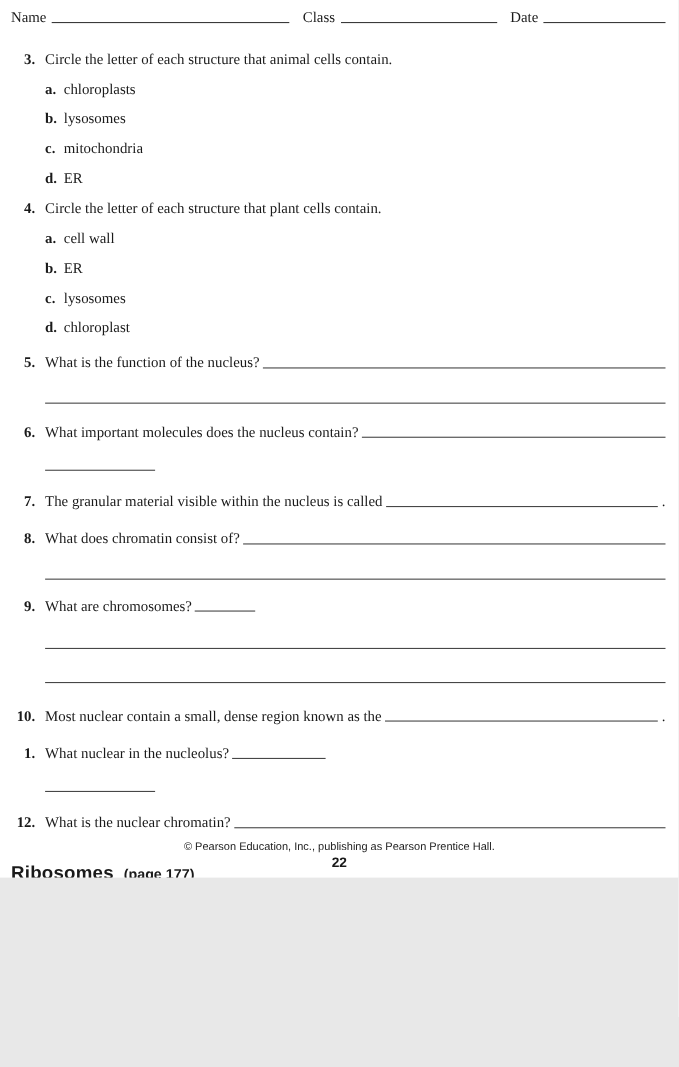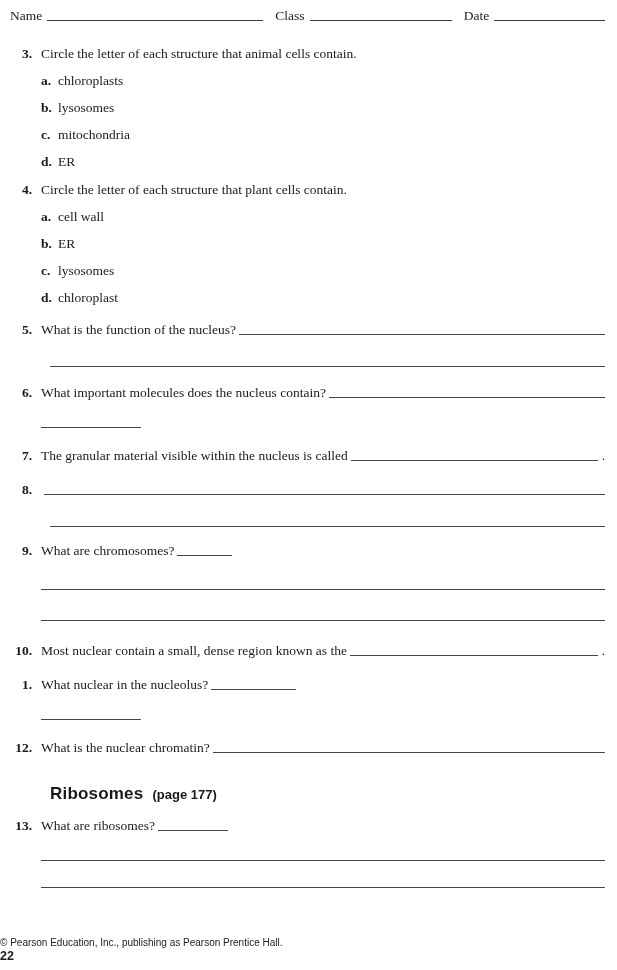--- a/index.html
+++ b/index.html
@@ -1,17 +1,17 @@
 <!DOCTYPE html>
 <html><head>
 <meta charset="utf-8">
 <style>
   html, body { margin: 0; padding: 0; background: #e8e8e8; }
   .page {
-    width: 617px; height: 970px; background: #ffffff; position: relative;
+    width: 617px; height: 798px; background: #ffffff; position: relative;
     font-family: "Liberation Serif", serif; font-size: 13.5px; color: #1a1a1a;
     box-sizing: border-box; padding: 8px 12px 0 10px; margin: 0 auto;
     overflow: hidden;
   }
   
   .header-row { display: flex; align-items: flex-end; }
   .hlabel { margin-right: 5px; white-space: nowrap; }
   .hline { border-bottom: 1px solid #3a3a3a; margin-bottom: 3px; }
   .hline.name  { flex: 2.05; margin-right: 12px; }
   .hline.class { flex: 1.35; margin-right: 12px; }
@@ -27,26 +27,26 @@
   .choice { display: flex; margin-left: 31px; margin-top: 11px; }
   .choice-letter { font-weight: bold; width: 17px; min-width: 17px; }
   
   .line { border-bottom: 1px solid #474747; margin-left: 31px; height: 0; }
   .line.short { width: 100px; }
   
   .section-head { font-family: "Liberation Sans", sans-serif; font-weight: bold; display: flex; align-items: baseline; }
   .section-title { font-size: 17px; letter-spacing: 0.2px; }
   .section-ref { font-size: 13px; margin-left: 9px; }
   
-  .footer { position: absolute; bottom: 7px; left: 0; right: 0; text-align: left; font-family: "Liberation Sans", sans-serif; }
+  .footer { position: absolute; bottom: 7px; left: 0; right: 0; text-align: center; font-family: "Liberation Sans", sans-serif; }
   .copyright { font-size: 10px; color: #222; }
   .page-num { font-weight: bold; font-size: 12.5px; margin-top: 1px; } .mt-12 { margin-top: 12px; } .mt-14 { margin-top: 14px; }
   .mt-16 { margin-top: 16px; } .mt-18 { margin-top: 18px; } .mt-20 { margin-top: 20px; }
   .mt-22 { margin-top: 22px; } .mt-26 { margin-top: 26px; }
-  .mt-28 { margin-top: 28px; margin-left: 40px; } .mt-30 { margin-top: 30px; }
+  .mt-28 { margin-top: 28px; } .mt-30 { margin-top: 30px; }
 </style>
 </head>
 <body>
 
 <div class="page">
 
   <div class="header-row">
     <span class="hlabel">Name</span>
     <span class="hline name"></span>
     <span class="hlabel">Class</span>
@@ -114,20 +114,21 @@
 
   <div class="q mt-20">
     <span class="qnum">7.</span>
     <span class="qtext">The granular material visible within the nucleus is called</span>
     <span class="fill"></span>
     <span class="suffix">.</span>
   </div>
 
   <div class="q mt-18">
     <span class="qnum">8.</span>
+    <span class="qtext">What does chromatin consist of?</span>
     <span class="fill"></span>
   </div>
   <div class="line mt-28"></div>
 
   <div class="q mt-16">
     <span class="qnum">9.</span>
     <span class="qtext">What are chromosomes?</span>
     <span class="fill fixed" style="width:55px;"></span>
   </div>
   <div class="line mt-30"></div>

